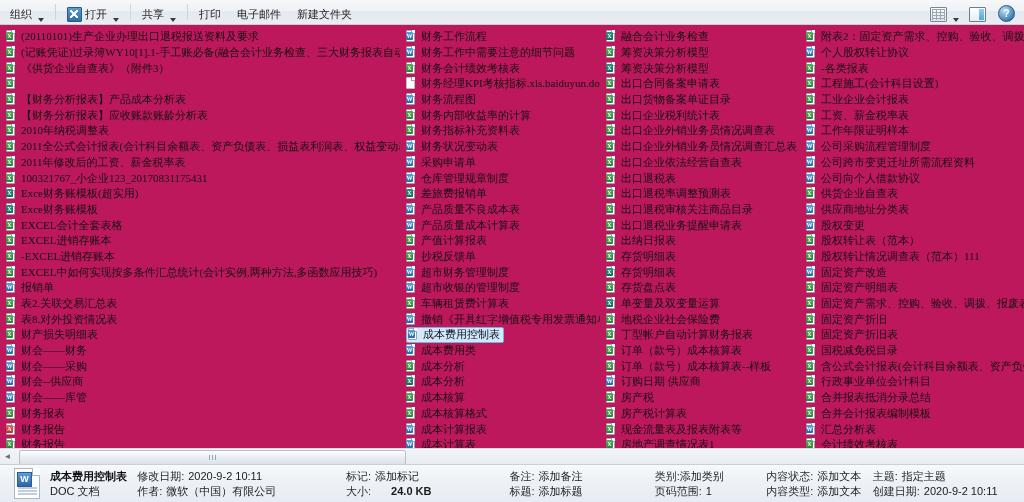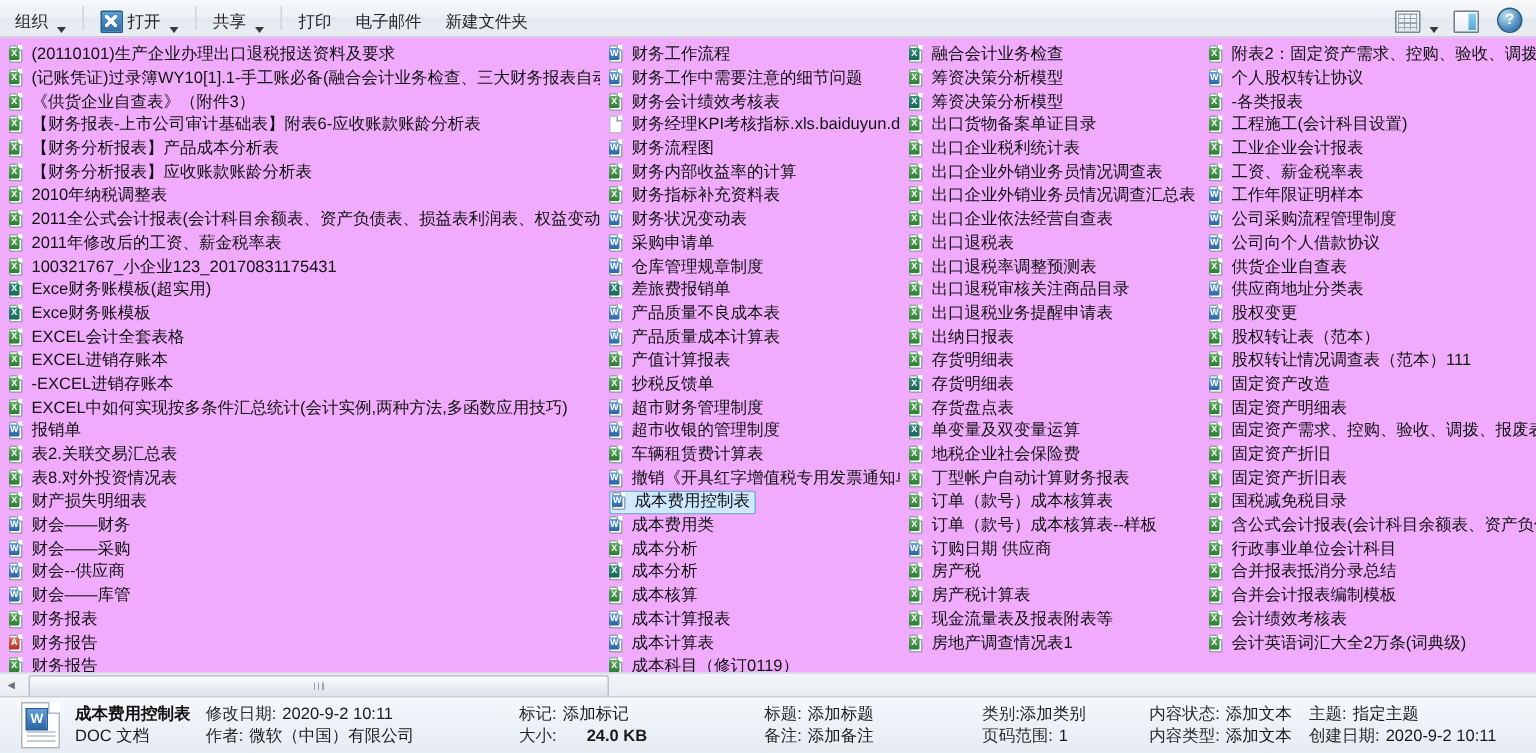--- a/index.html
+++ b/index.html
@@ -59,21 +59,21 @@
     background:linear-gradient(to bottom,#8fd0ee,#54a8d8);
   }
   .helpicon{
     width:15px;height:15px;border-radius:50%;
     background:radial-gradient(circle at 35% 30%,#bfe0f5,#3f7fb5 70%,#2c5c85);
     border:1px solid #2b5a82;color:#fff;font-size:10px;font-weight:bold;
     display:flex;align-items:center;justify-content:center;line-height:1;
   }
 
   
-  .listwrap{flex:1 1 auto;position:relative;overflow:hidden;background:#f0abfc;}
+  .listwrap{flex:1 1 auto;position:relative;overflow:hidden;background:#be185d;font-family:Liberation Serif, serif;}
   .cols{display:flex;height:100%;padding-top:4px;box-sizing:border-box;}
   .col{flex:0 0 auto;}
   .col.c1{width:400px;}
   .col.c2{width:200px;text-align:center;}
   .col.c3{width:200px;}
   .col.c4{width:224px;}
   .row{
     height:15.7px;display:flex;align-items:center;gap:4px;
     padding-left:6px;white-space:nowrap;overflow:hidden;cursor:default;
   }
@@ -227,21 +227,20 @@
               <span class="page"></span>
               <span class="tag">X</span>
             </span>
             <span class="lbl">《供货企业自查表》（附件3）</span>
           </div>
           <div class="row">
             <span class="fic xlsx">
               <span class="page"></span>
               <span class="tag">X</span>
             </span>
-            <span class="lbl">【财务报表-上市公司审计基础表】附表6-应收账款账龄分析表</span>
           </div>
           <div class="row">
             <span class="fic xlsx">
               <span class="page"></span>
               <span class="tag">X</span>
             </span>
             <span class="lbl">【财务分析报表】产品成本分析表</span>
           </div>
           <div class="row">
             <span class="fic xlsx">
@@ -569,20 +568,27 @@
             <span class="lbl">成本分析</span>
           </div>
           <div class="row">
             <span class="fic xlsx">
               <span class="page"></span>
               <span class="tag">X</span>
             </span>
             <span class="lbl">成本核算</span>
           </div>
           <div class="row">
+            <span class="fic xlsx">
+              <span class="page"></span>
+              <span class="tag">X</span>
+            </span>
+            <span class="lbl">成本核算格式</span>
+          </div>
+          <div class="row">
             <span class="fic doc">
               <span class="page"></span>
               <span class="tag">W</span>
             </span>
             <span class="lbl">成本计算报表</span>
           </div>
           <div class="row">
             <span class="fic doc">
               <span class="page"></span>
               <span class="tag">W</span>
@@ -617,20 +623,27 @@
               <span class="page"></span>
               <span class="tag">X</span>
             </span>
             <span class="lbl">筹资决策分析模型</span>
           </div>
           <div class="row">
             <span class="fic xlsx">
               <span class="page"></span>
               <span class="tag">X</span>
             </span>
+            <span class="lbl">出口合同备案申请表</span>
+          </div>
+          <div class="row">
+            <span class="fic xlsx">
+              <span class="page"></span>
+              <span class="tag">X</span>
+            </span>
             <span class="lbl">出口货物备案单证目录</span>
           </div>
           <div class="row">
             <span class="fic xlsx">
               <span class="page"></span>
               <span class="tag">X</span>
             </span>
             <span class="lbl">出口企业税利统计表</span>
           </div>
           <div class="row">
@@ -836,20 +849,27 @@
               <span class="page"></span>
               <span class="tag">W</span>
             </span>
             <span class="lbl">公司采购流程管理制度</span>
           </div>
           <div class="row">
             <span class="fic doc">
               <span class="page"></span>
               <span class="tag">W</span>
             </span>
+            <span class="lbl">公司跨市变更迁址所需流程资料</span>
+          </div>
+          <div class="row">
+            <span class="fic doc">
+              <span class="page"></span>
+              <span class="tag">W</span>
+            </span>
             <span class="lbl">公司向个人借款协议</span>
           </div>
           <div class="row">
             <span class="fic xlsx">
               <span class="page"></span>
               <span class="tag">X</span>
             </span>
             <span class="lbl">供货企业自查表</span>
           </div>
           <div class="row">
@@ -942,20 +962,27 @@
               <span class="tag">X</span>
             </span>
             <span class="lbl">合并报表抵消分录总结</span>
           </div>
           <div class="row">
             <span class="fic xlsx">
               <span class="page"></span>
               <span class="tag">X</span>
             </span>
             <span class="lbl">合并会计报表编制模板</span>
+          </div>
+          <div class="row">
+            <span class="fic doc">
+              <span class="page"></span>
+              <span class="tag">W</span>
+            </span>
+            <span class="lbl">汇总分析表</span>
           </div>
           <div class="row">
             <span class="fic xlsx">
               <span class="page"></span>
               <span class="tag">X</span>
             </span>
             <span class="lbl">会计绩效考核表</span>
           </div>
           <div class="row">
             <span class="fic xlsx">
@@ -1004,27 +1031,27 @@
         <span class="dval" style="margin-left:4px;">添加标记</span>
       </div>
       <div class="drow">
         <span class="dkey">大小:</span>
         <span class="dval" style="margin-left:20px;font-weight:bold;">24.0 KB</span>
       </div>
     </div>
 
     <div class="dcol" style="width:160px;">
       <div class="drow">
+        <span class="dkey">备注:</span>
+        <span class="dval" style="margin-left:4px;">添加备注</span>
+      </div>
+      <div class="drow">
         <span class="dkey">标题:</span>
         <span class="dval" style="margin-left:4px;">添加标题</span>
       </div>
-      <div class="drow">
-        <span class="dkey">备注:</span>
-        <span class="dval" style="margin-left:4px;">添加备注</span>
-      </div>
     </div>
 
     <div class="dcol" style="width:110px;">
       <div class="drow">
         <span class="dkey">类别:</span>
         <span class="dval" style="margin-left:0;">添加类别</span>
       </div>
       <div class="drow">
         <span class="dkey">页码范围:</span>
         <span class="dval" style="margin-left:4px;">1</span>

